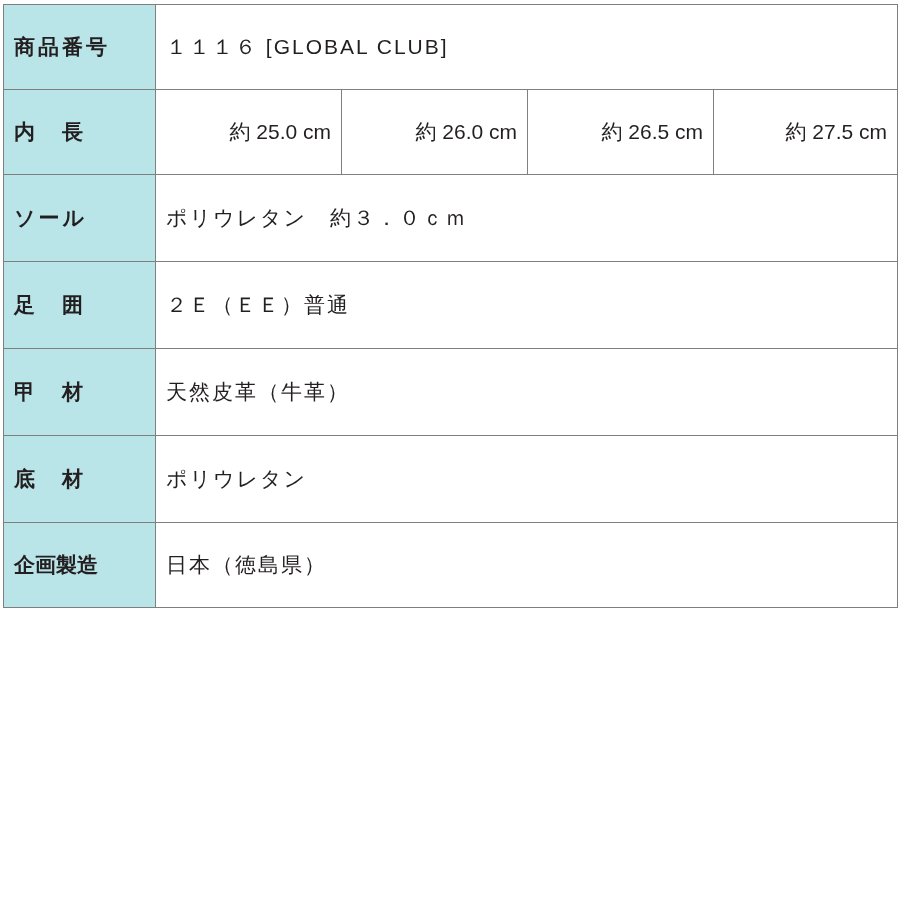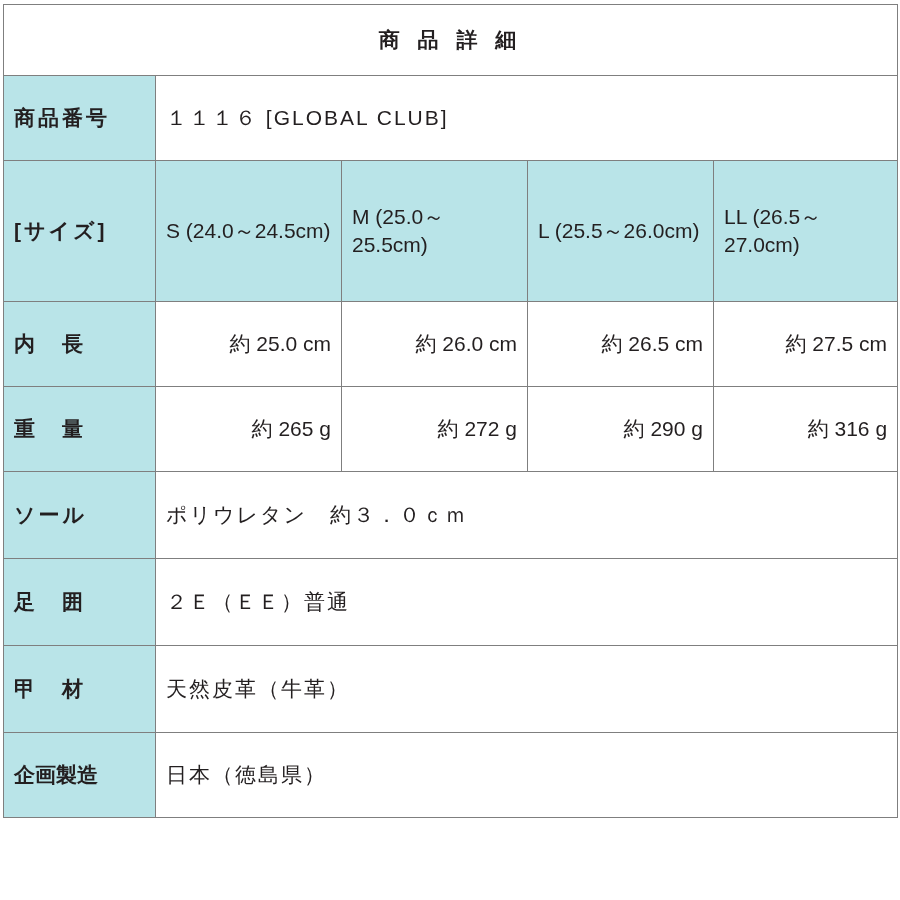--- a/index.html
+++ b/index.html
@@ -92,68 +92,55 @@
 <div class="sheet">
   <table class="spec">
     <colgroup>
       <col style="width:152px">
       <col style="width:186px">
       <col style="width:186px">
       <col style="width:186px">
       <col style="width:184px">
     </colgroup>
     <tbody>
-      <tr>
-        <td class="title-cell" colspan="5">商 品 詳 細</td>
-      </tr>
 
       <tr class="row-code">
         <td class="label-cell">商品番号</td>
         <td class="val-center code-text" colspan="4">１１１６ [GLOBAL CLUB]</td>
       </tr>
 
-      <tr class="row-size">
-        <td class="label-cell">[サイズ]</td>
-        <td class="size-head">S (24.0～24.5cm)</td>
-        <td class="size-head">M (25.0～25.5cm)</td>
-        <td class="size-head">L (25.5～26.0cm)</td>
-        <td class="size-head">LL (26.5～27.0cm)</td>
-      </tr>
 
       <tr class="row-inner">
         <td class="label-cell">内　長</td>
         <td class="val-left">約 25.0 cm</td>
         <td class="val-left">約 26.0 cm</td>
         <td class="val-left">約 26.5 cm</td>
         <td class="val-left">約 27.5 cm</td>
       </tr>
 
-      <tr class="row-weight">
-        <td class="label-cell">重　量</td>
-        <td class="val-left">約 265 g</td>
-        <td class="val-left">約 272 g</td>
-        <td class="val-left">約 290 g</td>
-        <td class="val-left">約 316 g</td>
-      </tr>
 
       <tr class="row-sole">
         <td class="label-cell">ソール</td>
         <td class="val-center" colspan="4">ポリウレタン　約３．０ｃｍ</td>
       </tr>
 
       <tr class="row-width">
         <td class="label-cell">足　囲</td>
         <td class="val-center" colspan="4">２Ｅ（ＥＥ）普通</td>
       </tr>
 
       <tr class="row-upper">
         <td class="label-cell">甲　材</td>
         <td class="val-center" colspan="4">天然皮革（牛革）</td>
       </tr>
 
+      <tr class="row-outsole">
+        <td class="label-cell">底　材</td>
+        <td class="val-center" colspan="4">ポリウレタン</td>
+      </tr>
 
       <tr class="row-origin">
         <td class="label-cell tight">企画製造</td>
         <td class="val-center" colspan="4">日本（徳島県）</td>
       </tr>
 
     </tbody>
   </table>
 </div>
 

